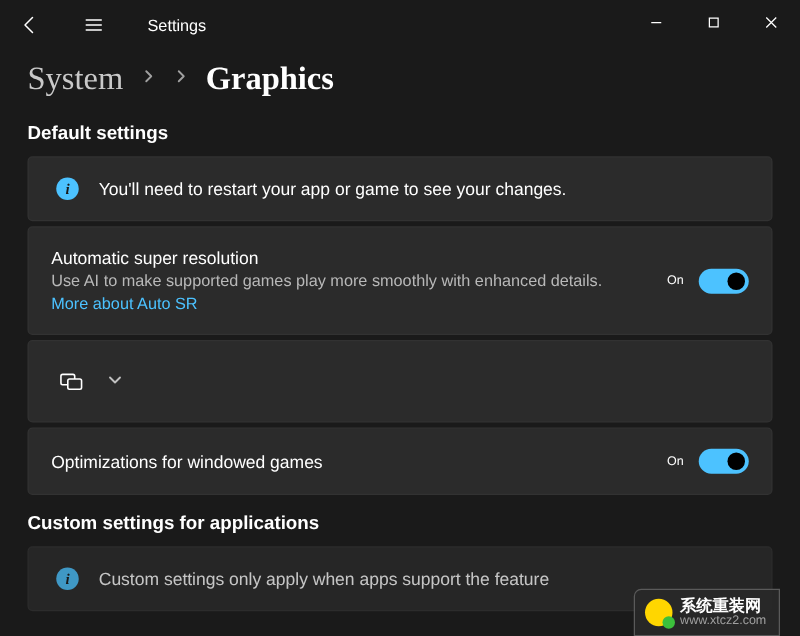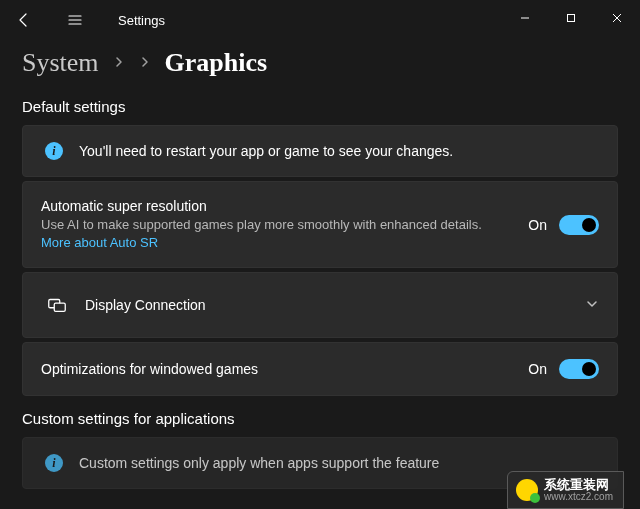--- a/index.html
+++ b/index.html
@@ -49,21 +49,21 @@
     font-weight: 400;
     color: #c9c9c9;
     font-family: Liberation Serif, serif;
   }
   .crumb.current { font-weight: 600; color: #ffffff; }
   .chev { color: #a0a0a0; font-size: 16px; }
 
   .section-header {
     padding: 6px 22px 10px 22px;
     font-size: 15px;
-    font-weight: 400;
+    font-weight: 700;
     color: #ffffff;
   }
 
   .card-list { padding: 0 22px; display: flex; flex-direction: column; gap: 4px; }
 
   .card {
     background: #2b2b2b;
     border: 1px solid #323232;
     border-radius: 4px;
     padding: 16px 18px;
@@ -98,21 +98,21 @@
     line-height: 1.35;
   }
   .link { color: #4cc2ff; cursor: pointer; }
 
   .toggle-wrap {
     display: flex;
     align-items: center;
     gap: 12px;
     flex-shrink: 0;
   }
-  .toggle-label { font-size: 14px; color: #ffffff; }
+  .toggle-label { font-size: 10px; color: #ffffff; }
   .toggle {
     width: 40px; height: 20px;
     border-radius: 10px;
     background: #4cc2ff;
     position: relative;
   }
   .toggle::after {
     content: "";
     position: absolute;
     width: 14px; height: 14px;
@@ -238,23 +238,20 @@
     </div>
   </div>
 
   <div class="card" style="padding-top:20px;padding-bottom:20px;">
     <div class="display-icon">
       <svg width="22" height="22" viewBox="0 0 24 24">
           <rect x="3" y="6" width="12" height="9" rx="1.5" stroke="currentColor" stroke-width="1.4" fill="none"></rect>
           <rect x="9" y="10" width="12" height="9" rx="1.5" stroke="currentColor" stroke-width="1.4" fill="#2b2b2b"></rect>
         </svg>
     </div>
-    <div class="card-body">
-      <div class="card-title">Display Connection</div>
-    </div>
     <div class="expand-chev">
       <svg width="14" height="14" viewBox="0 0 14 14">
           <path d="M3 5l4 4 4-4" stroke="currentColor" stroke-width="1.5" fill="none" stroke-linecap="round" stroke-linejoin="round"></path>
         </svg>
     </div>
   </div>
 
   <div class="card">
     <div class="card-body">
       <div class="card-title">Optimizations for windowed games</div>

